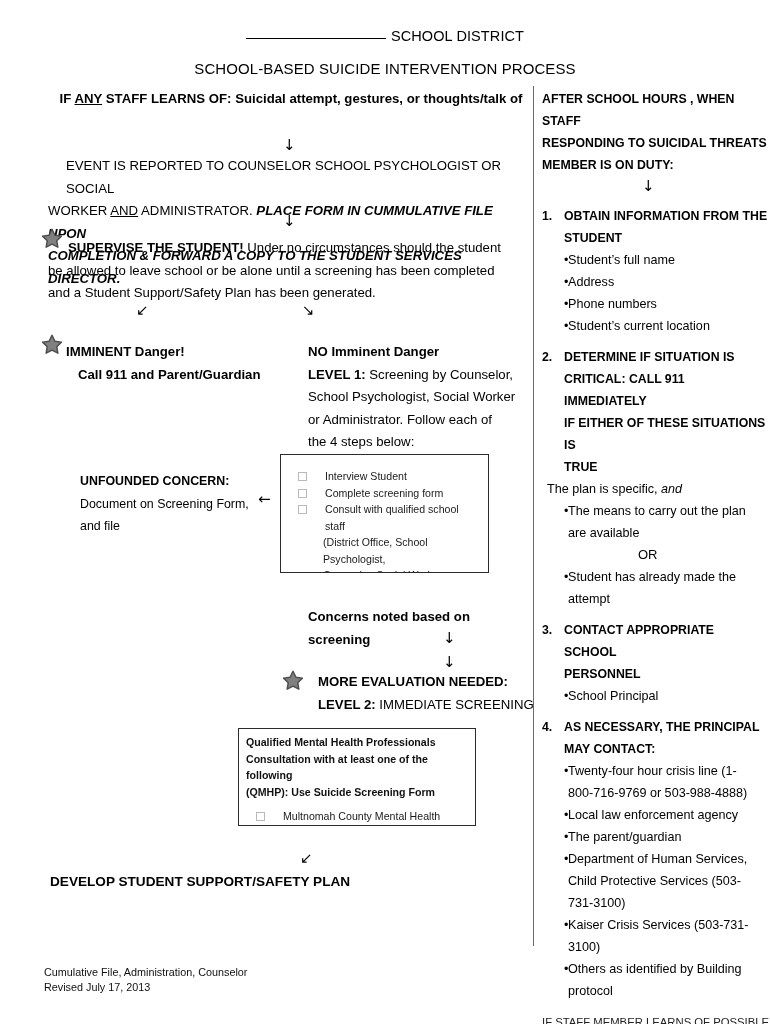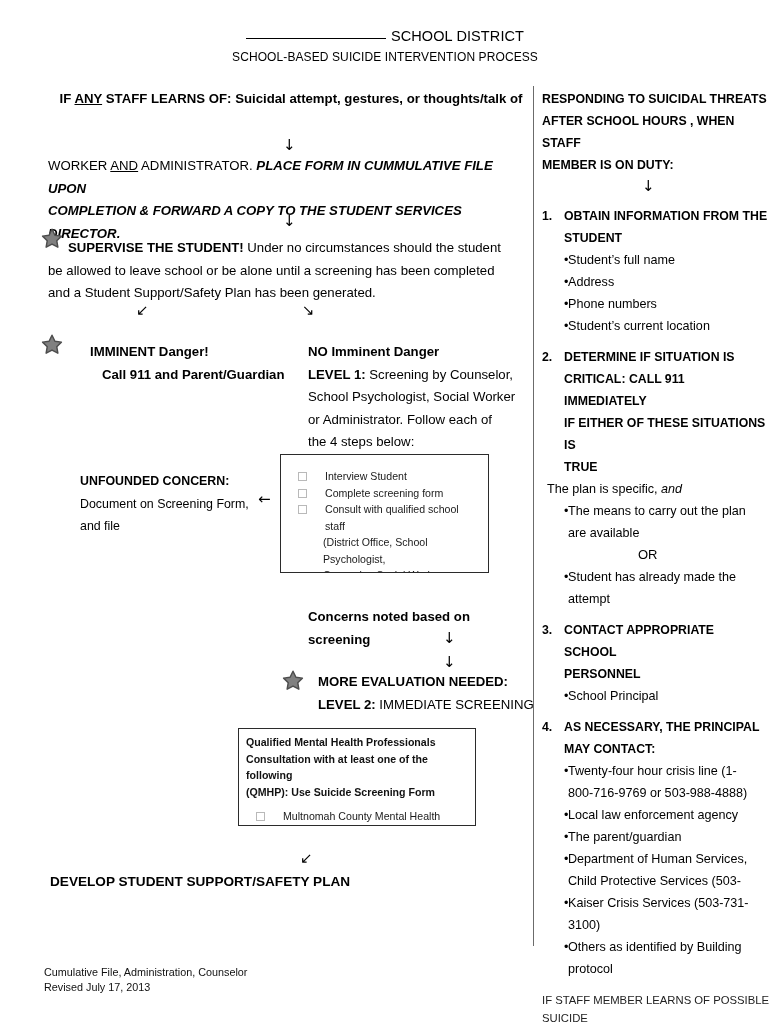--- a/index.html
+++ b/index.html
@@ -35,24 +35,24 @@
     white-space: nowrap;
   }
   .blank-rule {
     display: inline-block;
     width: 140px;
     border-bottom: 1.3px solid #000;
     margin-right: 5px;
     vertical-align: 2px;
   }
   .header-line2 {
-    font-size: 12px;
+    font-size: 15px;
     line-height: 22px;
     letter-spacing: 0.1px;
-    margin-top: 0;
+    margin-top: 12px;
   }
 
   
   .divider {
     position: absolute;
     left: 533px;
     top: 86px;
     width: 0;
     height: 860px;
     border-left: 1.1px solid #6b6b6b;
@@ -199,20 +199,21 @@
 
   <div class="divider"></div>
 
   <div class="tb b ctr" style="left:55px; top:88px; width:472px;">
     <span>IF </span><span class="u">ANY</span><span> STAFF LEARNS OF:  Suicidal attempt, gestures, or thoughts/talk of</span>
   </div>
 
   <div class="arrow" style="left:283px; top:138px;">↓</div>
 
   <div class="tb" style="left:48px; top:155px; width:480px;">
+    <div style="padding-left:18px;">EVENT IS REPORTED TO COUNSELOR SCHOOL PSYCHOLOGIST OR SOCIAL</div>
     <div><span>WORKER </span><span class="u">AND</span><span> ADMINISTRATOR.  </span><span class="bi">PLACE FORM IN CUMMULATIVE FILE UPON</span></div>
     <div class="bi">COMPLETION &amp; FORWARD A COPY TO THE STUDENT SERVICES DIRECTOR.</div>
   </div>
 
   <div class="arrow" style="left:283px; top:214px;">↓</div>
 
   <svg class="star" style="left:41px; top:228px;" viewBox="0 0 24 23">
     <path d="M12 1.4 L15.2 7.9 L22.3 8.9 L17.2 13.9 L18.4 21 L12 17.6 L5.6 21 L6.8 13.9 L1.7 8.9 L8.8 7.9 Z" fill="#808080" stroke="#4d4d4d" stroke-width="1.6" stroke-linejoin="round"></path>
   </svg>
   <div class="tb" style="left:48px; top:237px; width:486px;">
@@ -220,21 +221,21 @@
     <div>be allowed to leave school or be alone until a screening has been completed</div>
     <div>and a Student Support/Safety Plan has been generated.</div>
   </div>
 
   <div class="arrow" style="left:136px; top:303px;">↙</div>
   <div class="arrow" style="left:302px; top:303px;">↘</div>
 
   <svg class="star" style="left:41px; top:334px;" viewBox="0 0 24 23">
     <path d="M12 1.4 L15.2 7.9 L22.3 8.9 L17.2 13.9 L18.4 21 L12 17.6 L5.6 21 L6.8 13.9 L1.7 8.9 L8.8 7.9 Z" fill="#808080" stroke="#4d4d4d" stroke-width="1.6" stroke-linejoin="round"></path>
   </svg>
-  <div class="tb b" style="left:66px; top:341px; width:230px;margin-left:24px;">
+  <div class="tb b" style="left:66px; top:341px; width:230px;">
     <div>IMMINENT Danger!</div>
     <div style="padding-left:12px;">Call 911 and Parent/Guardian</div>
   </div>
 
   <div class="tb" style="left:308px; top:341px; width:226px;">
     <div class="b">NO Imminent Danger</div>
     <div><span class="b">LEVEL 1:</span><span>  Screening by Counselor,</span></div>
     <div>School Psychologist, Social Worker</div>
     <div>or Administrator. Follow each of</div>
     <div>the 4 steps below:</div>
@@ -300,22 +301,22 @@
             <span class="cktext">Multnomah County Mental Health</span>
           </li>
         </ul>
     </div>
   </div>
 
   <div class="arrow" style="left:300px; top:851px;">↙</div>
   <div class="tb b" style="left:50px; top:871px; width:400px; font-size:13.6px;">DEVELOP STUDENT SUPPORT/SAFETY PLAN</div>
 
   <div class="rcol" style="top:88px;">
+    <div class="rhead">AFTER SCHOOL HOURS , WHEN STAFF</div>
     <div class="rhead">RESPONDING TO SUICIDAL THREATS</div>
-    <div class="rhead">AFTER SCHOOL HOURS , WHEN STAFF</div>
     <div class="rhead">MEMBER IS ON DUTY:</div>
     <div class="arrow" style="position:relative; left:100px; top:3px; height:22px;">↓</div>
     <div id="right-steps" style="margin-top:7px;">
         <div style="margin-bottom: 9px;">
           <div class="rnum">
             <span class="rnum-n">1.</span>
             <span class="rnum-t">OBTAIN INFORMATION FROM THE</span>
           </div>
           <div class="rnum">
             <span class="rnum-n"></span>
@@ -413,20 +414,24 @@
             <span class="rbul-d">•</span>
             <span class="rbul-t">The parent/guardian</span>
           </div>
           <div class="rbul">
             <span class="rbul-d">•</span>
             <span class="rbul-t">Department of Human Services,</span>
           </div>
           <div class="rbul">
             <span class="rbul-d"></span>
             <span class="rbul-t">Child Protective Services (503-</span>
+          </div>
+          <div class="rbul">
+            <span class="rbul-d"></span>
+            <span class="rbul-t">731-3100)</span>
           </div>
           <div class="rbul">
             <span class="rbul-d">•</span>
             <span class="rbul-t">Kaiser Crisis Services (503-731-</span>
           </div>
           <div class="rbul">
             <span class="rbul-d"></span>
             <span class="rbul-t">3100)</span>
           </div>
           <div class="rbul">

